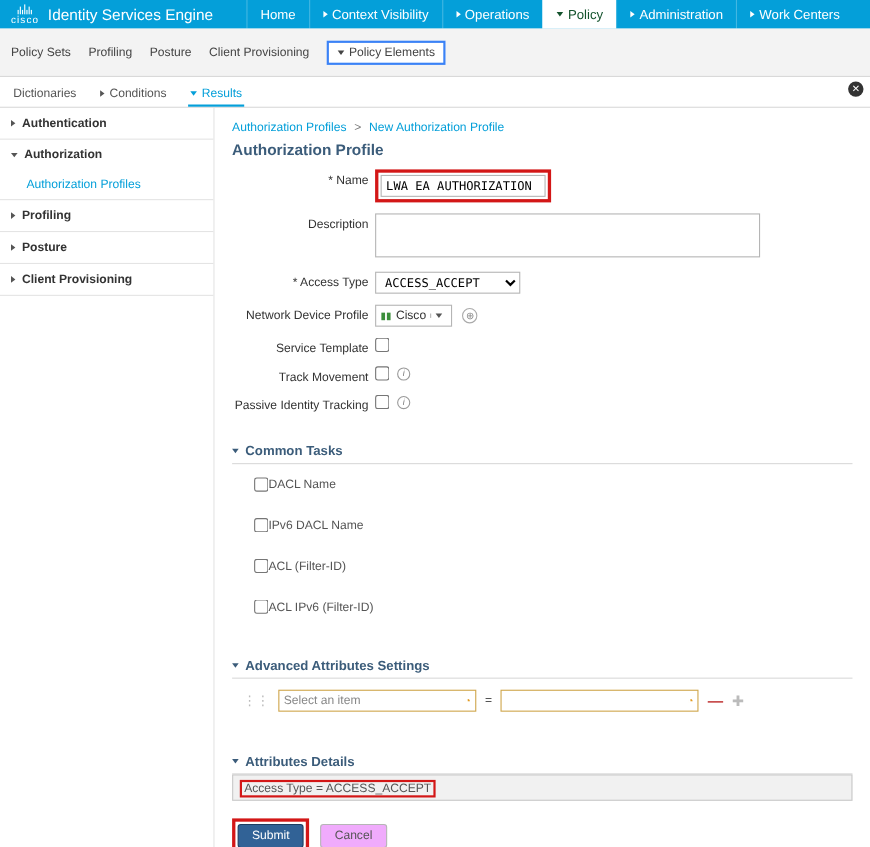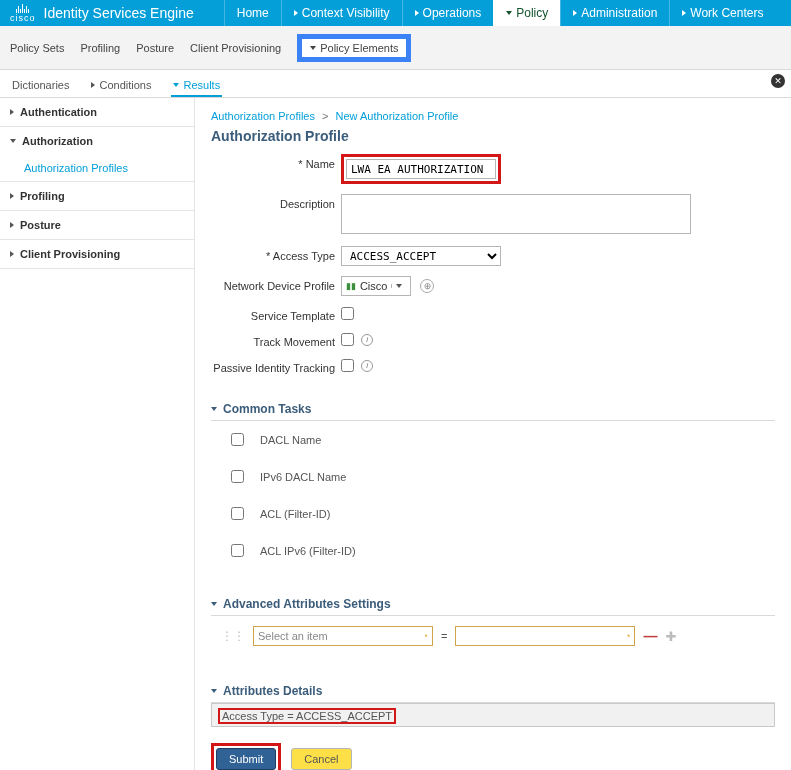--- a/index.html
+++ b/index.html
@@ -14,21 +14,21 @@
   .top-nav { display: flex; height: 100%; margin-left: 20px; }
   .top-nav-item { padding: 0 12px; display: flex; align-items: center; cursor: pointer; gap: 4px; border-left: 1px solid rgba(255,255,255,0.25); }
   .top-nav-item.active { background: #fff; color: #14532d; }
   .caret { width: 0; height: 0; border-left: 3px solid transparent; border-right: 3px solid transparent; }
   .caret.right { border-left: 4px solid currentColor; border-right: none; border-top: 3px solid transparent; border-bottom: 3px solid transparent; }
   .caret.down { border-top: 4px solid currentColor; }
 
   
   .subbar { background: #f3f3f3; height: 44px; border-bottom: 1px solid #d9d9d9; display: flex; align-items: center; padding: 0 10px; gap: 16px; font-size: 11px; }
   .subbar-item { cursor: pointer; display: flex; align-items: center; gap: 4px; color: #444; }
-  .subbar-item.active { background: #fff; border: 5px solid #3b82f6; padding: 3px 8px; }
+  .subbar-item.active { background: #fff; border: 2px solid #3b82f6; padding: 3px 8px; }
 
   
   .tabbar { height: 28px; border-bottom: 1px solid #d9d9d9; display: flex; align-items: flex-end; padding: 0 10px; gap: 18px; font-size: 11px; position: relative; }
   .tabbar-item { cursor: pointer; padding: 0 2px 6px; color: #555; display: flex; align-items: center; gap: 4px; }
   .tabbar-item.active { color: #049fd9; border-bottom: 2px solid #049fd9; padding-bottom: 4px; }
   .close-badge { position: absolute; right: 6px; top: 4px; width: 14px; height: 14px; border-radius: 50%; background: #333; color: #fff; font-size: 9px; display: flex; align-items: center; justify-content: center; cursor: pointer; }
 
   
   .body-row { display: flex; }
   .sidebar { width: 195px; border-right: 1px solid #e4e4e4; min-height: 700px; }
@@ -48,35 +48,35 @@
   .form-field textarea { width: 350px; height: 40px; border: 1px solid #b5b5b5; font-size: 11px; padding: 2px 4px; resize: none; }
   .red-box { border: 3px solid #d31717; padding: 2px; display: inline-block; }
   .info-icon { display: inline-flex; width: 12px; height: 12px; border: 1px solid #999; border-radius: 50%; align-items: center; justify-content: center; font-size: 8px; font-style: italic; color: #777; margin-left: 4px; }
   .check { vertical-align: middle; }
   .ndp-box { border: 1px solid #b5b5b5; height: 20px; display: inline-flex; align-items: center; padding: 0 4px; gap: 4px; font-size: 11px; }
   .ndp-split { border-left: 1px solid #b5b5b5; padding: 0 4px; display:flex; align-items:center; }
   .glob-icon { width: 14px; height: 14px; border: 1px solid #aaa; border-radius: 50%; display: inline-flex; align-items: center; justify-content: center; font-size: 9px; color: #888; margin-left: 6px; }
 
   .section { margin-top: 24px; }
   .section-head { color: #3b5c7a; font-weight: bold; font-size: 12px; border-bottom: 1px solid #d9d9d9; padding: 4px 0; display: flex; align-items: center; gap: 6px; cursor: pointer; }
-  .task-item { padding: 12px 0 12px 20px; display: flex; align-items: center; gap: 16px; font-size: 11px; color: #555; }
+  .task-item { padding: 12px 0 12px 20px; display: flex; align-items: center; gap: 0; font-size: 11px; color: #555; }
   .advanced-row { padding: 10px 0 10px 10px; display: flex; align-items: center; gap: 8px; }
   .drag-handle { color: #bbb; cursor: move; font-size: 12px; }
   .combo { border: 1px solid #cfa54a; height: 20px; width: 180px; display: inline-flex; align-items: center; justify-content: space-between; padding: 0 4px; font-size: 11px; color: #888; background: #fff; }
   .combo .arrow { color: #e29a1f; font-size: 9px; }
   .eq { color: #555; }
   .minus-icon { color: #c23b3b; font-weight: bold; font-size: 14px; }
   .gear-icon { color: #bbb; font-size: 13px; }
 
   .attr-box { background: #f1f1f1; border: 1px solid #c9c9c9; padding: 4px 6px; font-size: 11px; color: #555; height: 24px; }
   .attr-highlight { border: 2px solid #d31717; display: inline-block; padding: 0 2px; }
 
   .btn-row { margin-top: 16px; display: flex; align-items: center; gap: 10px; }
   .btn-submit { background: #316296; color: #fff; border: 1px solid #1f3e61; height: 22px; padding: 0 12px; font-size: 11px; cursor: pointer; border-radius: 3px; }
-  .btn-cancel { background: #fde047; color: #555; border: 1px solid #b5b5b5; height: 22px; padding: 0 12px; font-size: 11px; cursor: pointer; border-radius: 3px; }
+  .btn-cancel { background: #f0abfc; color: #555; border: 1px solid #b5b5b5; height: 22px; padding: 0 12px; font-size: 11px; cursor: pointer; border-radius: 3px; }
 </style>
 </head>
 <body>
 
 <div class="topbar">
   <div class="brand-block">
     <div class="cisco-logo">
       <div class="cisco-bars">
         <span style="height:4px"></span>
           <span style="height:7px"></span>
@@ -197,21 +197,21 @@
     <div class="form-row">
       <div class="form-label">Description</div>
       <div class="form-field">
         <textarea style=""></textarea>
       </div>
     </div>
 
     <div class="form-row">
       <div class="form-label">* Access Type</div>
       <div class="form-field">
-        <select style="width:160px">
+        <select style="width:132px">
           <option>ACCESS_ACCEPT</option>
         </select>
       </div>
     </div>
 
     <div class="form-row">
       <div class="form-label">Network Device Profile</div>
       <div class="form-field">
         <span class="ndp-box">
           <span style="color:#3b8f3b;font-size:9px">▮▮</span>

